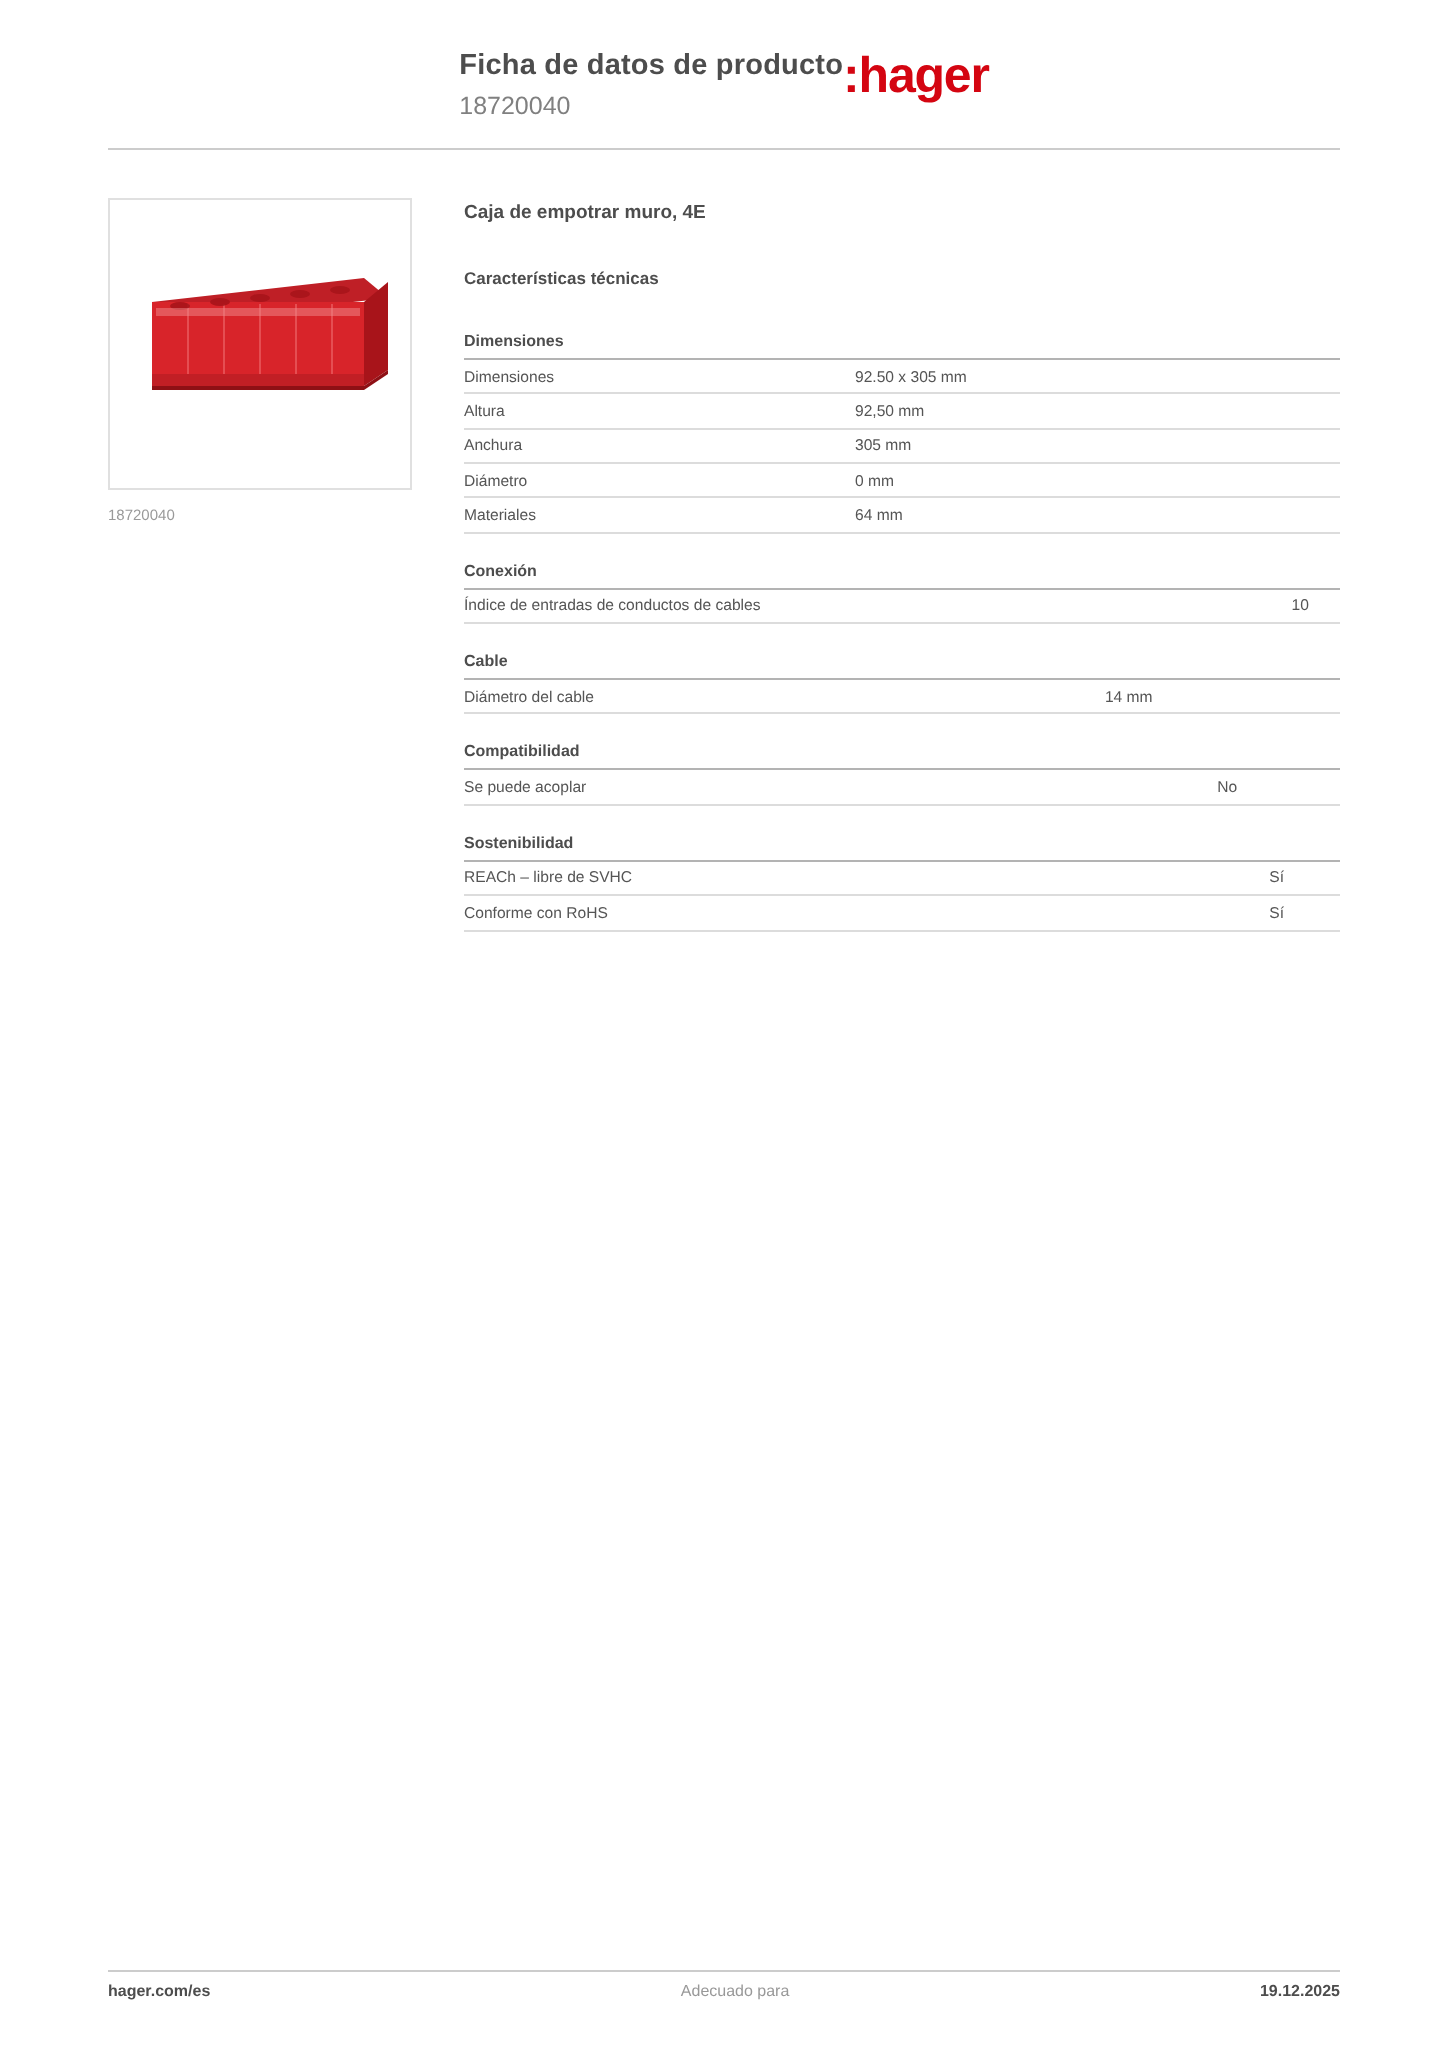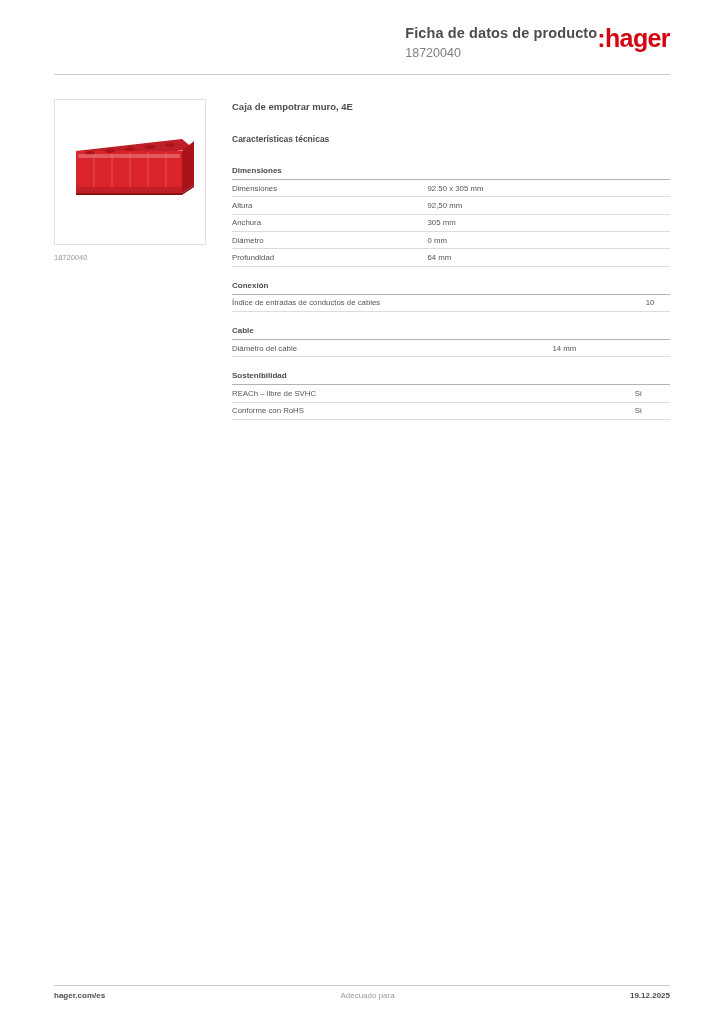--- a/index.html
+++ b/index.html
@@ -15,21 +15,21 @@
     width: 724px;
     height: 1024px;
     background: #ffffff;
     padding: 0;
   }
 
   
   .header {
     display: flex;
     align-items: flex-start;
-    justify-content: flex-end;
+    justify-content: center;
     padding: 22px 54px 0 54px;
   }
   .title-block { padding-top: 2px; }
   .doc-title {
     font-size: 14.5px;
     font-weight: bold;
     color: #4d4d4d;
     letter-spacing: 0.1px;
     line-height: 1.35;
   }
@@ -206,21 +206,21 @@
           </tr>
           <tr>
             <td>Anchura</td>
             <td class="val">305 mm</td>
           </tr>
           <tr>
             <td>Diámetro</td>
             <td class="val">0 mm</td>
           </tr>
           <tr>
-            <td>Profundidad</td>
+            <td>Materiales</td>
             <td class="val">64 mm</td>
           </tr>
         </tbody>
           </table>
       </div>
 
       <div class="group">
         <div class="group-title">Conexión</div>
         <table class="spec">
           <tbody>
@@ -237,20 +237,31 @@
         <table class="spec">
           <tbody>
               <tr>
             <td>Diámetro del cable</td>
             <td class="val">14 mm</td>
           </tr>
         </tbody>
           </table>
       </div>
 
+      <div class="group">
+        <div class="group-title">Compatibilidad</div>
+        <table class="spec">
+          <tbody>
+              <tr>
+            <td>Se puede acoplar</td>
+            <td class="val">No</td>
+          </tr>
+        </tbody>
+          </table>
+      </div>
 
 
 
       <div class="group">
         <div class="group-title">Sostenibilidad</div>
         <table class="spec">
           <tbody>
               <tr>
             <td>REACh – libre de SVHC</td>
             <td class="val">Sí</td>

